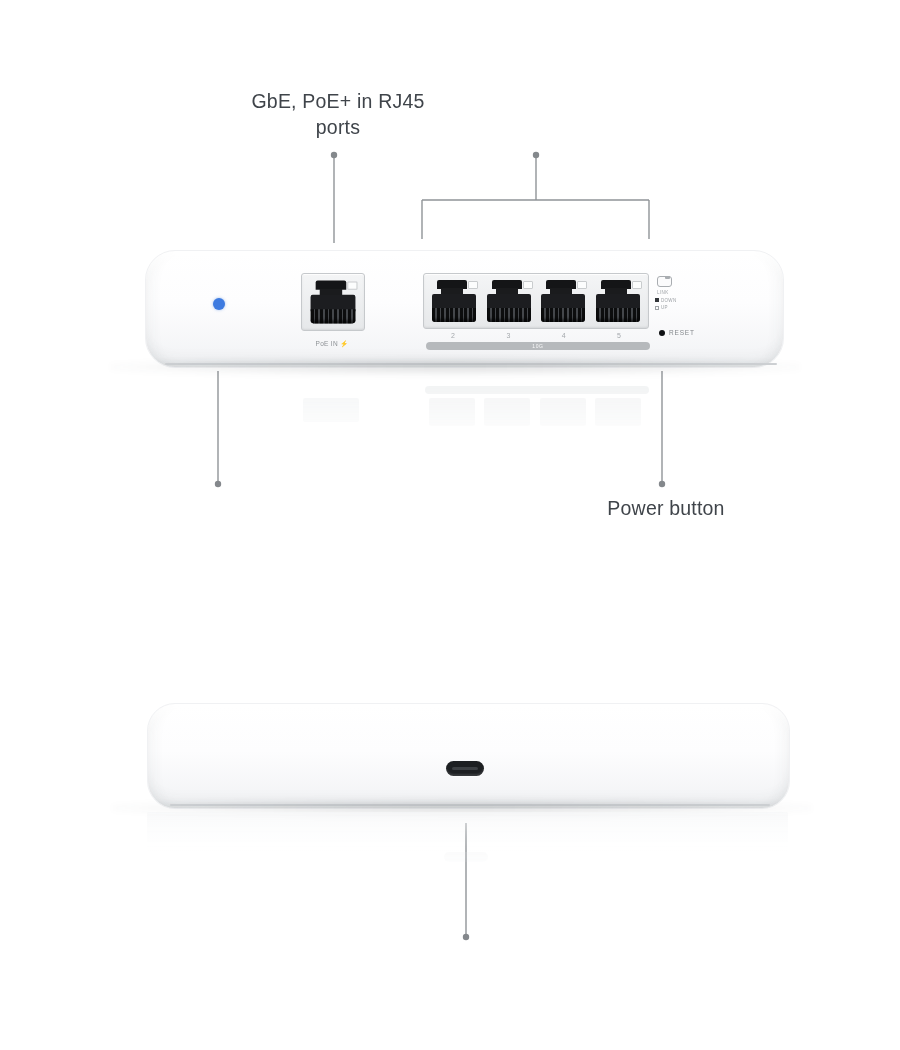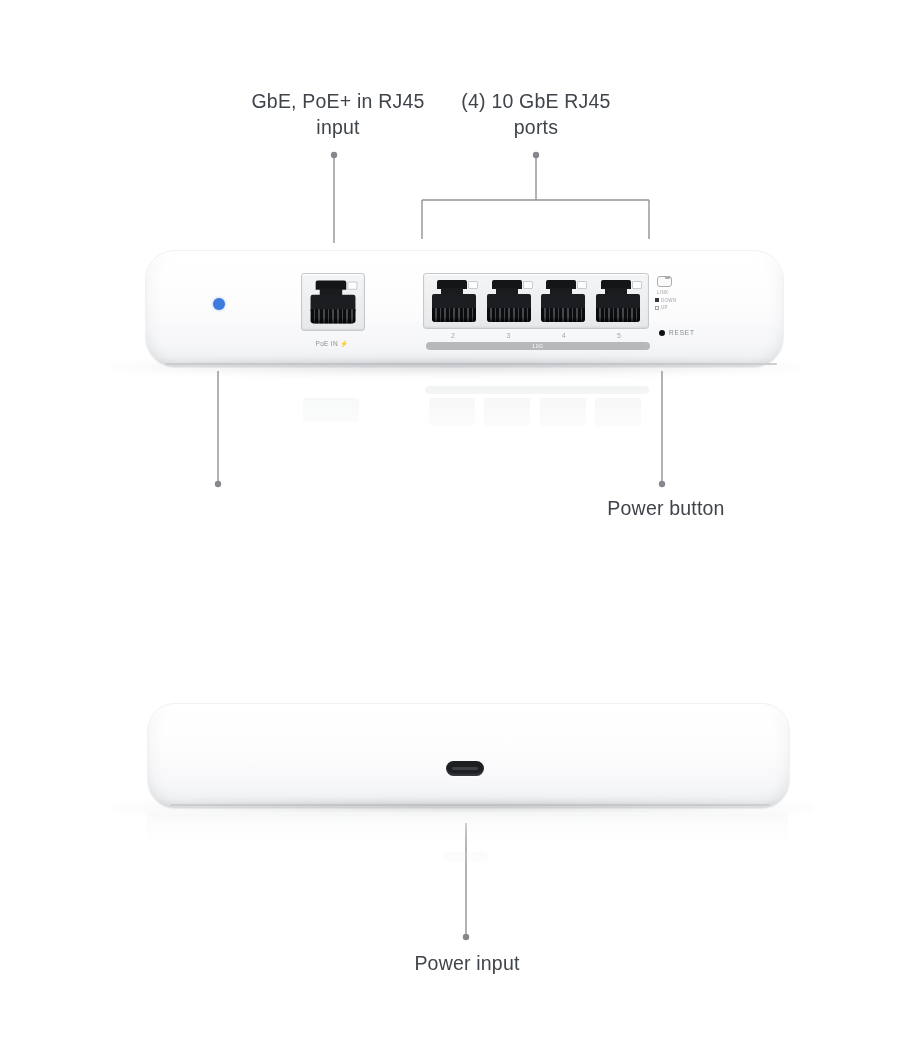--- a/index.html
+++ b/index.html
@@ -121,24 +121,20 @@
     background:#3c3f43; border-radius:2px;
   }
 </style>
 </head>
 <body>
 
 <div class="canvas">
 
   <div class="callout-label two-line" style="left:188px; top:88px;">
     <div>GbE, PoE+ in RJ45</div>
-    <div>input</div>
-  </div>
-  <div class="callout-label two-line" style="left:386px; top:88px;">
-    <div>(4) 10 GbE RJ45</div>
     <div>ports</div>
   </div>
 
   <svg class="callout-svg" viewBox="0 0 900 1050" xmlns="http://www.w3.org/2000/svg">
     <g stroke="#909498" stroke-width="1.4" fill="none">
       <path d="M334 156 L334 243"></path>
       <path d="M536 157 L536 200 M422 200 L649 200 M422 200 L422 239 M649 200 L649 239"></path>
       <path d="M218 371 L218 482"></path>
       <path d="M662 371 L662 482"></path>
       <path d="M466 823 L466 935"></path>
@@ -245,15 +241,14 @@
   <div class="device device-rear">
     <div class="usbc"></div>
   </div>
   <div class="base-line" style="left:170px; top:804px; width:600px;"></div>
   <div class="ground-shadow" style="left:112px; top:800px; width:700px; height:16px;"></div>
   <div class="reflection" style="left:0; top:812px; width:900px; height:70px;">
     <div class="ghost" style="left:147px; top:0; width:641px; height:40px; background:linear-gradient(180deg,#f6f7f8,transparent); opacity:.8;"></div>
     <div class="ghost" style="left:444px; top:40px; width:44px; height:10px; background:#e7e9eb; opacity:.6; border-radius:5px;"></div>
   </div>
 
-  <div class="callout-label" style="left:317px; top:950px;">Power input</div>
 
 </div>
 
 </body></html>

